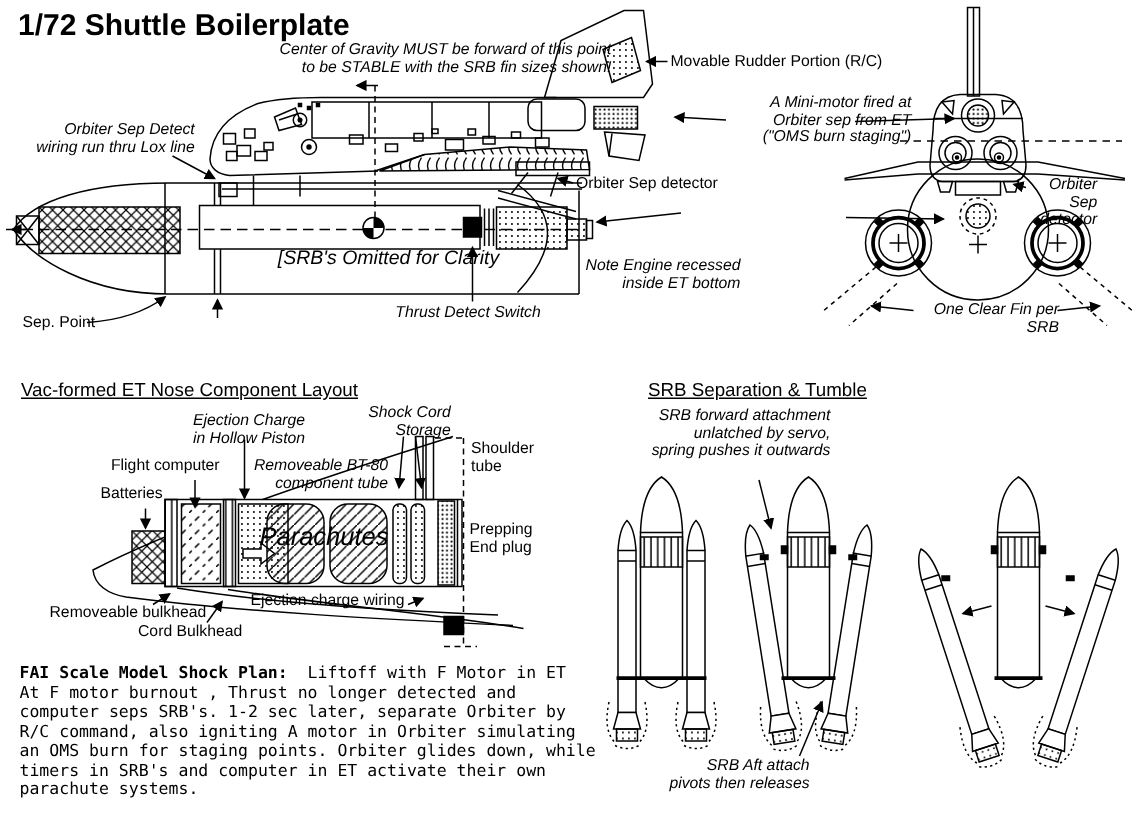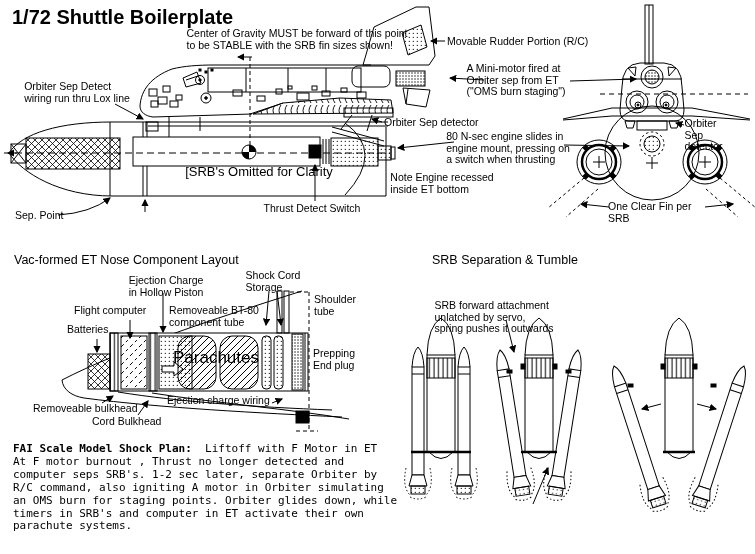--- a/index.html
+++ b/index.html
@@ -1,25 +1,25 @@
 <!DOCTYPE html>
 <html><head>
 <meta charset="utf-8">
 <style>
   html,body{margin:0;padding:0;background:#fff;}
   #page{position:relative;width:755px;height:554px;background:#ffffff;overflow:hidden;
         font-family:"Liberation Sans",sans-serif;color:#000;}
   #art{position:absolute;left:0;top:0;z-index:1;}
   .label{position:absolute;font:10.5px/11.5px "Liberation Sans",sans-serif;color:#000;
          white-space:pre-line;z-index:2;}
-  .center{transform:translateX(-50%);text-align:left;}
+  .center{transform:translateX(-50%);text-align:right;font-style:italic;}
   .big{font-size:13px;line-height:14px;}
   .mid{font-size:17px;}
   .heading{position:absolute;font:12.5px/14px "Liberation Sans",sans-serif;
-           z-index:2;white-space:pre;}
+           text-decoration:underline;z-index:2;white-space:pre;}
   .title{position:absolute;left:12px;top:5px;font:bold 20px/24px "Liberation Sans",sans-serif;z-index:2;}
   .flightplan{position:absolute;left:13px;top:443px;width:445px;z-index:2;
               font:11px/12.9px "DejaVu Sans Mono",monospace;white-space:pre-wrap;}
   .fp-head{font-weight:bold;}
 </style>
 </head>
 <body>
 
 <div id="page">
 
@@ -299,27 +299,24 @@
   </g>
 </svg>
 
   <div class="title">1/72 Shuttle Boilerplate</div>
 
   <div class="label center" style="left:297px;top:28px">Center of Gravity MUST be forward of this point
 to be STABLE with the SRB fin sizes shown!</div>
   <div class="label center" style="left:77px;top:81px">Orbiter Sep Detect
 wiring run thru Lox line</div>
   <div class="label" style="left:447px;top:36px">Movable Rudder Portion (R/C)</div>
-  <div class="label center" style="left:516px;top:63px">A Mini-motor fired at
+  <div class="label center" style="left:558px;top:63px">A Mini-motor fired at
 Orbiter sep from ET
 ("OMS burn staging")</div>
   <div class="label" style="left:384px;top:117px">Orbiter Sep detector</div>
-  <div class="label center" style="left:508px;top:131px">80 N-sec engine slides in
-engine mount, pressing on
-a switch when thrusting</div>
   <div class="label center" style="left:442px;top:172px">Note Engine recessed
 inside ET bottom</div>
   <div class="label center" style="left:708px;top:118px">Orbiter Sep
 detector</div>
   <div class="label center big" style="left:259px;top:165px">[SRB's Omitted for Clarity</div>
   <div class="label center" style="left:657px;top:201px">One Clear Fin per SRB</div>
   <div class="label center" style="left:312px;top:203px">Thrust Detect Switch</div>
   <div class="label" style="left:15px;top:210px">Sep. Point</div>
 
   <div class="heading" style="left:14px;top:253px">Vac-formed ET Nose Component Layout</div>
@@ -334,23 +331,25 @@
   <div class="label" style="left:314px;top:294px">Shoulder
 tube</div>
   <div class="label center mid" style="left:216px;top:352px">Parachutes</div>
   <div class="label" style="left:313px;top:348px">Prepping
 End plug</div>
   <div class="label" style="left:33px;top:403px">Removeable bulkhead</div>
   <div class="label" style="left:92px;top:416px">Cord Bulkhead</div>
   <div class="label" style="left:167px;top:395px">Ejection charge wiring</div>
 
   <div class="heading" style="left:432px;top:253px">SRB Separation &amp; Tumble</div>
-  <div class="label center" style="left:494px;top:300px">SRB forward attachment
+  <div class="label center" style="left:494px;top:272px">SRB forward attachment
 unlatched by servo,
 spring pushes it outwards</div>
+  <div class="label center" style="left:493px;top:505px">SRB Aft attach
+pivots then releases</div>
 
   <div class="flightplan"><span class="fp-head">FAI Scale Model Shock Plan:</span><span>  Liftoff with F Motor in ET
 At F motor burnout , Thrust no longer detected and
 computer seps SRB's. 1-2 sec later, separate Orbiter by
 R/C command, also igniting A motor in Orbiter simulating
 an OMS burn for staging points. Orbiter glides down, while
 timers in SRB's and computer in ET activate their own
 parachute systems.</span></div>
 </div>
 

